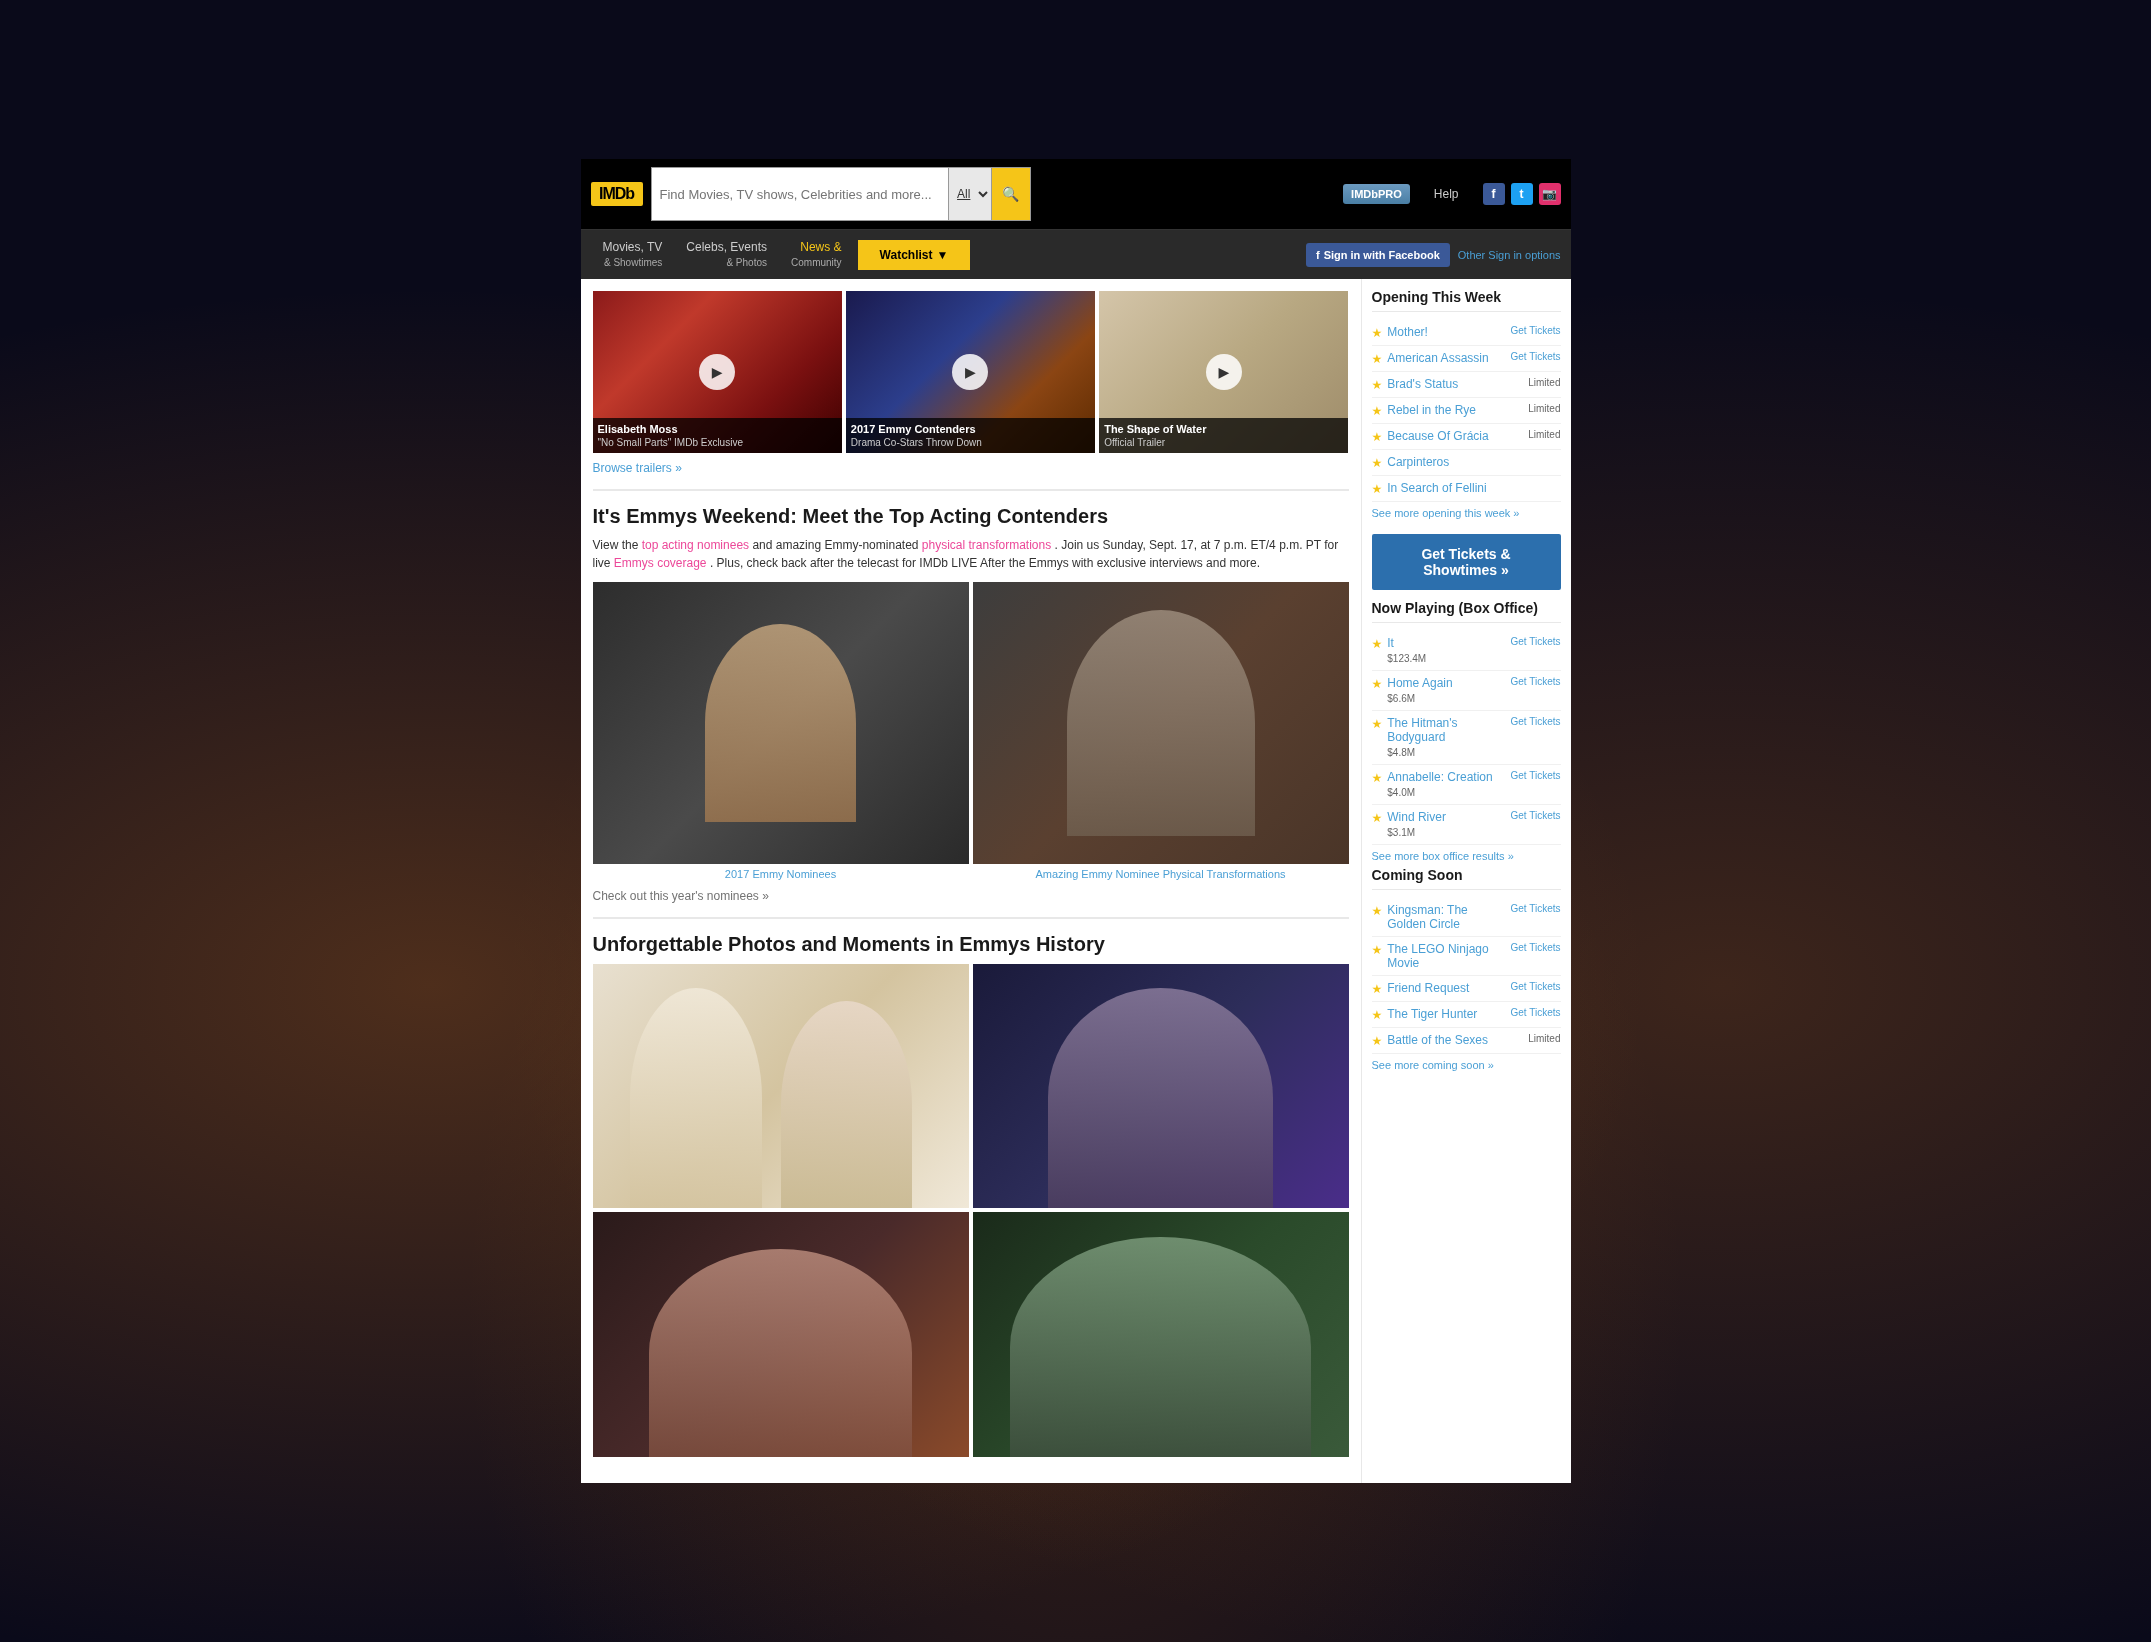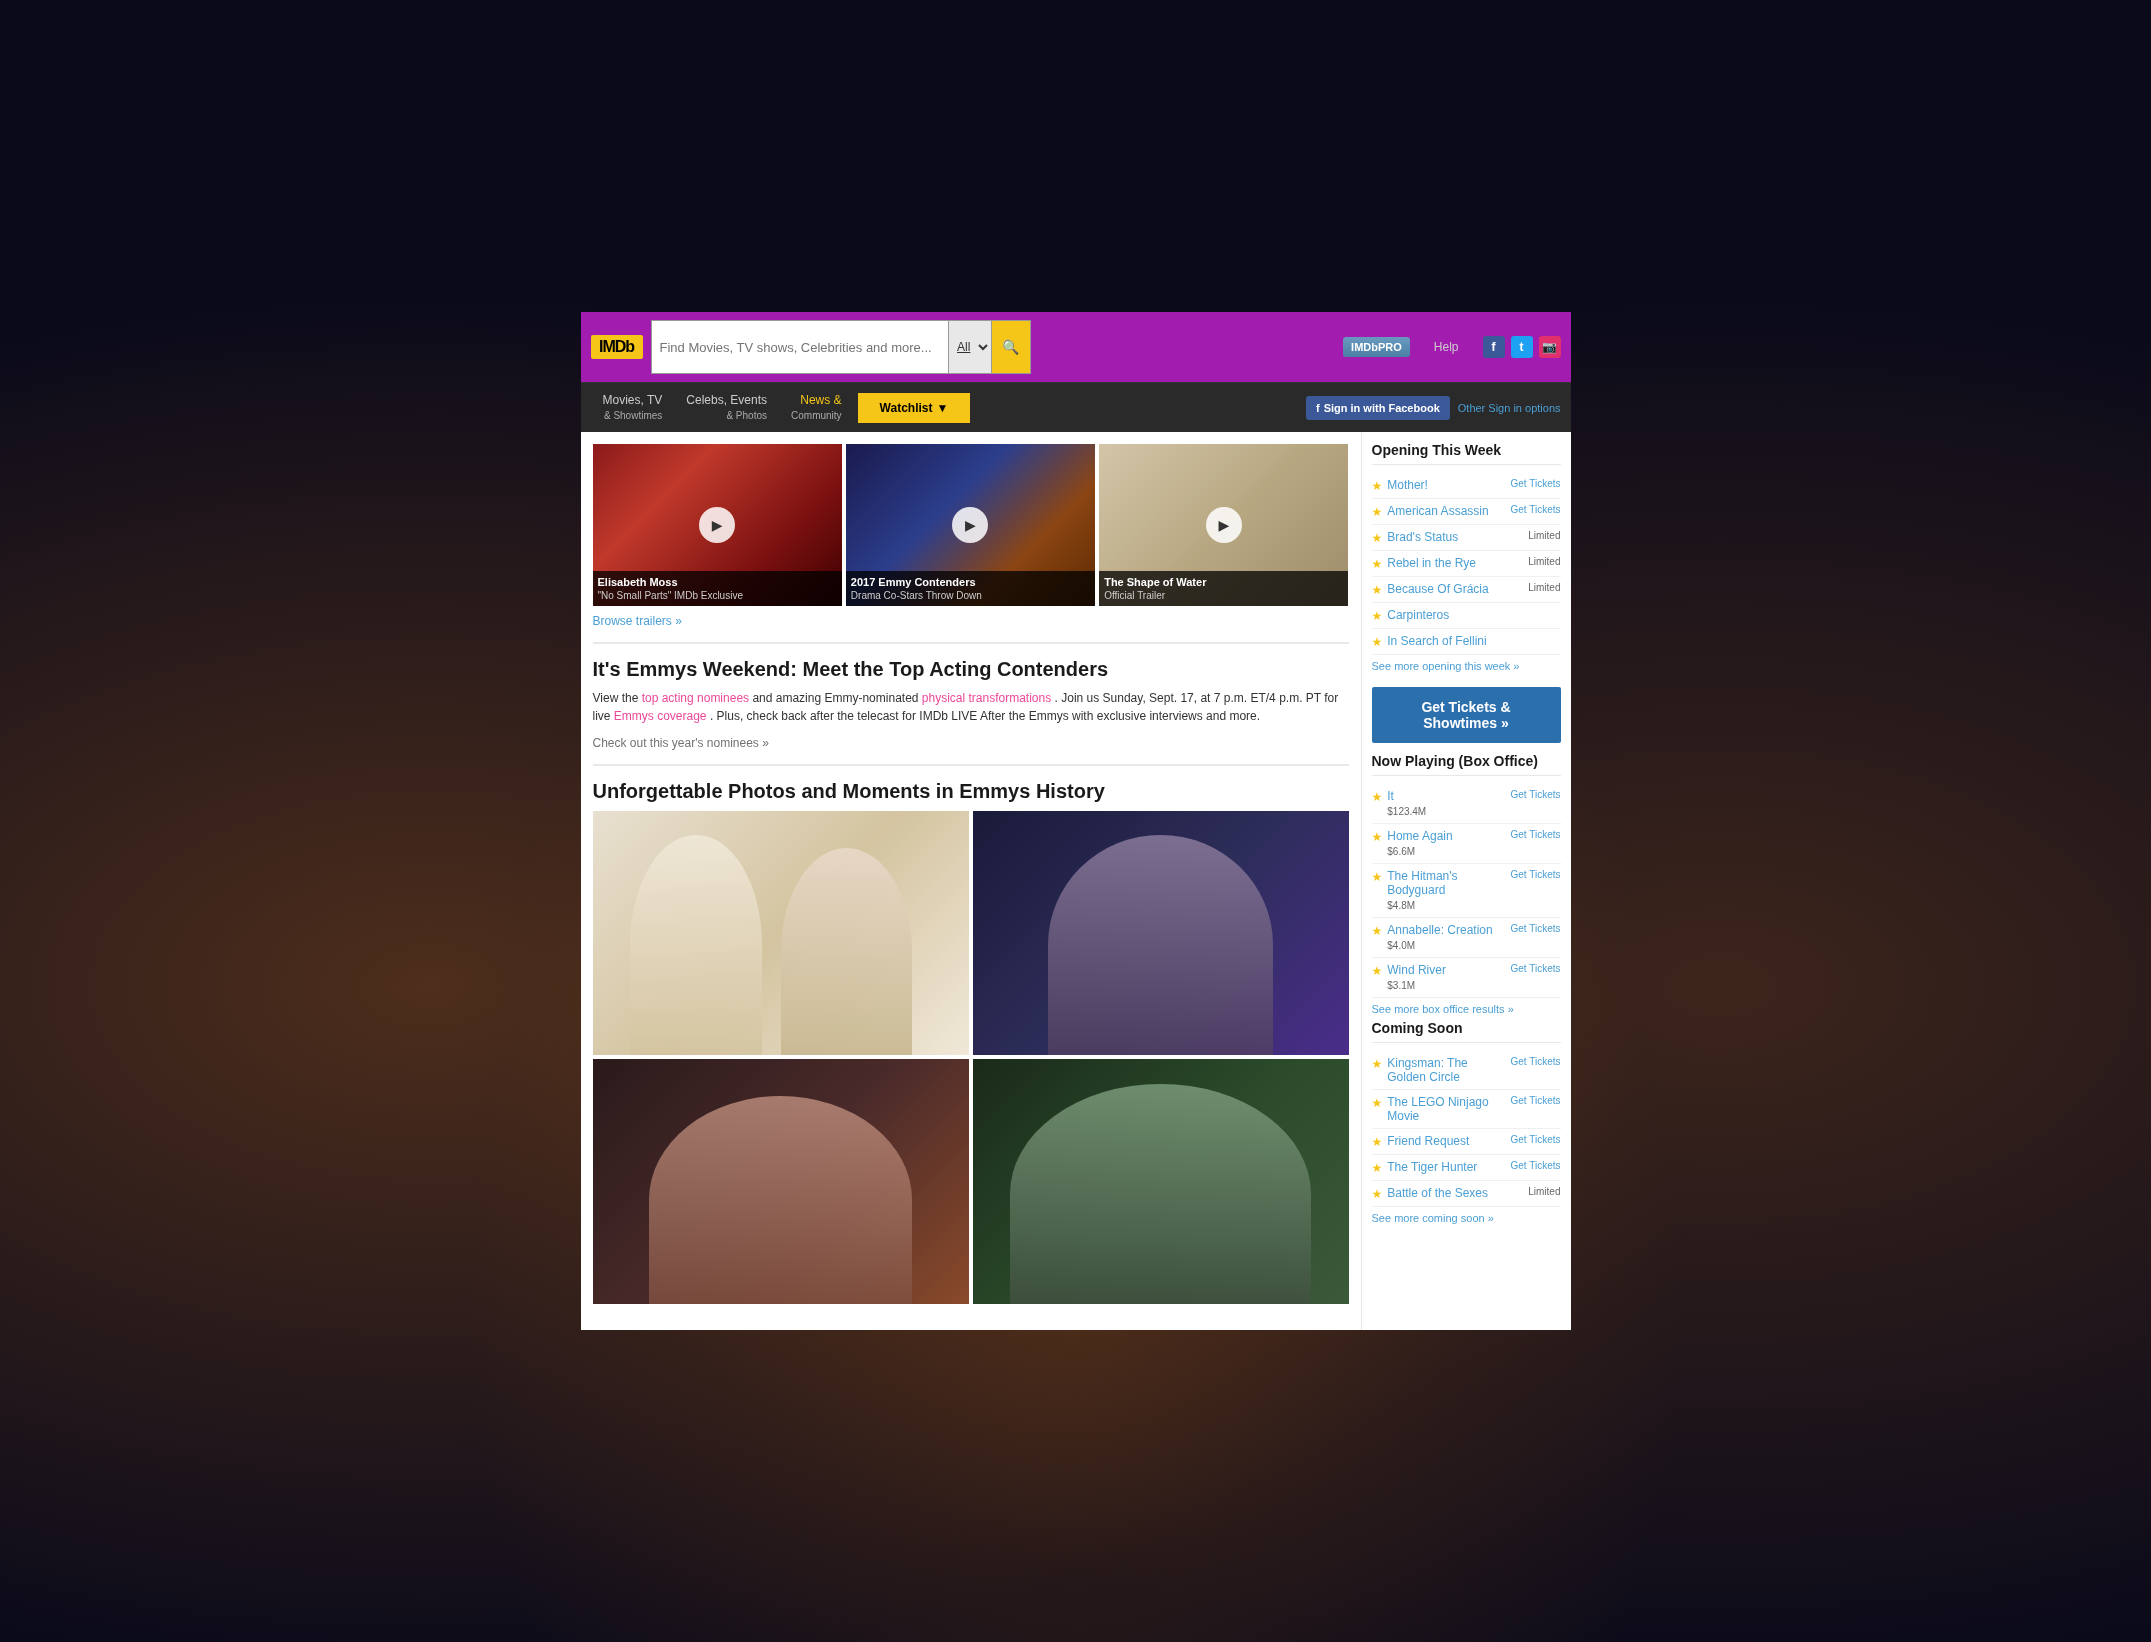--- a/index.html
+++ b/index.html
@@ -25,21 +25,21 @@
       top: 0; left: 0; right: 0; bottom: 0;
       background: radial-gradient(ellipse at 20% 60%, rgba(180,100,30,0.4) 0%, transparent 50%),
                   radial-gradient(ellipse at 80% 60%, rgba(180,100,30,0.3) 0%, transparent 50%),
                   radial-gradient(ellipse at 50% 80%, rgba(150,80,20,0.3) 0%, transparent 40%),
                   #0a0a1a;
       z-index: -1;
     }
 
     
     .top-nav {
-      background: #a21caf;
+      background: #000000;
       border-bottom: 1px solid #333;
       display: flex;
       align-items: center;
       padding: 8px 10px;
       gap: 8px;
     }
 
     .imdb-logo {
       background: #f5c518;
       color: #000;
@@ -541,20 +541,34 @@
         <h2 class="article-title">It's Emmys Weekend: Meet the Top Acting Contenders</h2>
         <p class="article-body">
           <span>View the </span>
           <a class="article-link">top acting nominees</a>
           <span> and amazing Emmy-nominated </span>
           <a class="article-link">physical transformations</a>
           <span>. Join us Sunday, Sept. 17, at 7 p.m. ET/4 p.m. PT for live </span>
           <a class="article-link">Emmys coverage</a>
           <span>. Plus, check back after the telecast for IMDb LIVE After the Emmys with exclusive interviews and more.</span>
         </p>
+        <div class="image-grid-2">
+          <div class="img-item">
+            <div class="img-item-bg emmy-1" style="position:relative;">
+              <div style="position:absolute;bottom:15%;left:30%;width:40%;height:70%;background:linear-gradient(to bottom,#c8a880,#a07850);border-radius:50% 50% 0 0;opacity:0.8;"></div>
+            </div>
+            <div class="img-caption">2017 Emmy Nominees</div>
+          </div>
+          <div class="img-item">
+            <div class="img-item-bg emmy-2" style="position:relative;">
+              <div style="position:absolute;bottom:10%;left:25%;width:50%;height:80%;background:linear-gradient(to bottom,#a09080,#706050);border-radius:50% 50% 0 0;opacity:0.8;"></div>
+            </div>
+            <div class="img-caption">Amazing Emmy Nominee Physical Transformations</div>
+          </div>
+        </div>
         <a class="section-link">Check out this year's nominees »</a>
       </div>
 
       <div class="article-section">
         <h2 class="article-title">Unforgettable Photos and Moments in Emmys History</h2>
         <div class="photos-grid">
           <div class="photo-item">
             <div class="photo-item-bg photo-1" style="position:relative;">
               <div style="position:absolute;bottom:0;left:10%;width:35%;height:90%;background:linear-gradient(to bottom,#f0e8d8,#d4c4a0);border-radius:50% 50% 0 0;opacity:0.9;"></div>
               <div style="position:absolute;bottom:0;left:50%;width:35%;height:85%;background:linear-gradient(to bottom,#e8d8c8,#c8b890);border-radius:50% 50% 0 0;opacity:0.9;"></div>

